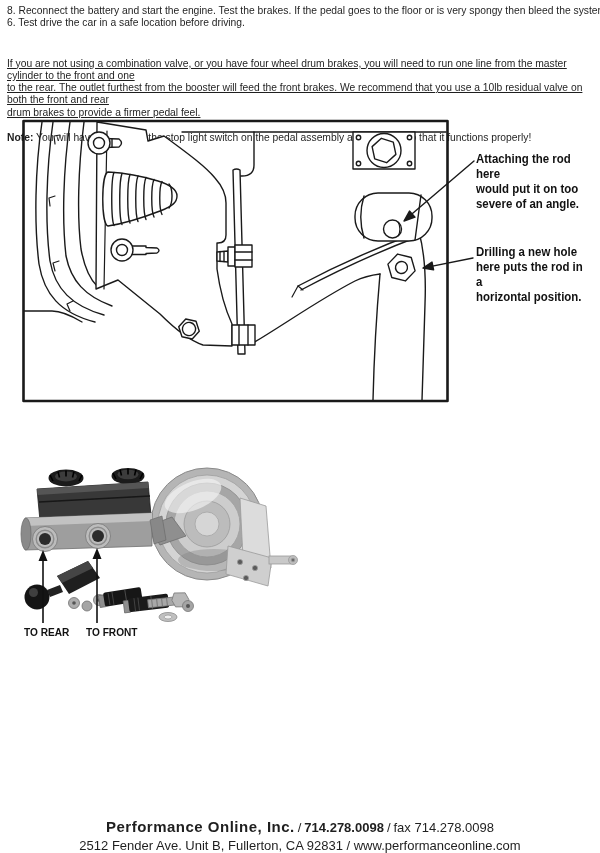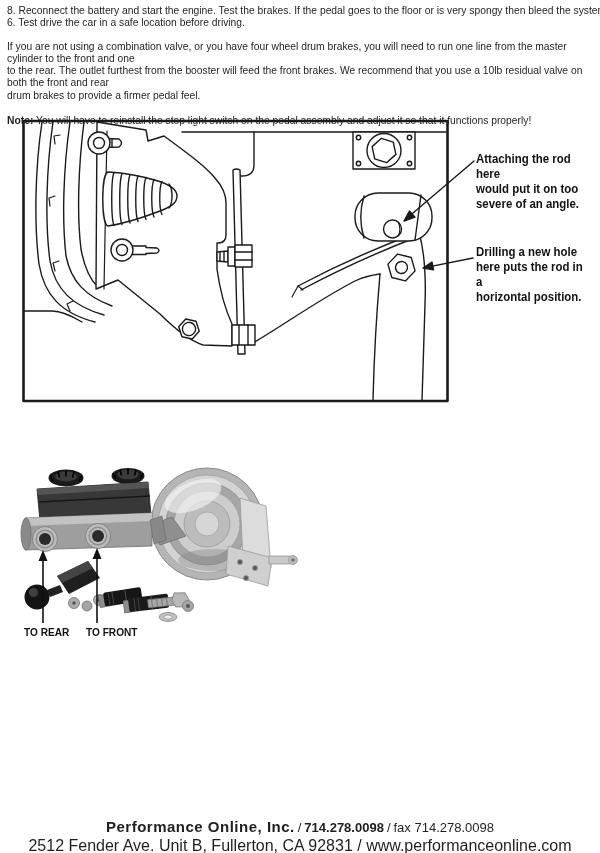--- a/index.html
+++ b/index.html
@@ -1,37 +1,37 @@
 <!DOCTYPE html>
 <html><head>
 <meta charset="utf-8">
 <style>
   html,body{margin:0;padding:0;background:#fff;}
   body{width:600px;height:853px;position:relative;font-family:"Liberation Sans","DejaVu Sans",sans-serif;color:#1f1f1f;overflow:hidden;}
   .textblock{position:absolute;top:5px;left:7px;width:588px;font-size:10.3px;line-height:12.3px;}
   .step{white-space:nowrap;}
-  .para{margin-top:11px;white-space:pre-line;}
+  .para{margin-top:28px;white-space:pre-line;text-decoration:underline;}
   .note{margin-top:13px;}
   .note b{font-weight:bold;}
   .diagram-wrap{position:absolute;top:119px;left:0;width:600px;height:292px;padding-left:40px;}
   .diagram-wrap svg{position:absolute;top:0;left:0;}
   .callout{position:absolute;width:130px;font-weight:bold;font-size:13px;line-height:15px;color:#111;white-space:pre-line;transform:scaleX(0.88);transform-origin:left top;letter-spacing:0;}
   .callout1{left:476px;top:32px;}
   .callout2{left:476px;top:125px;}
   .photo-wrap{position:absolute;top:440px;left:0;width:600px;height:215px;}
   .photo-wrap svg{position:absolute;top:0;left:0;}
   .photo-label{position:absolute;font-weight:bold;font-size:11.5px;color:#111;transform:scaleX(0.88);transform-origin:left top;white-space:nowrap;}
   .label-rear{left:24px;top:186px;}
   .label-front{left:86px;top:186px;}
   .footer{position:absolute;top:817px;left:0;width:600px;text-align:center;}
   .footer-line1{font-size:13px;line-height:20px;}
   .footer-company{font-weight:bold;font-size:15px;letter-spacing:0.5px;}
   .footer-phone{font-weight:bold;}
   .footer-sep{padding:0 3px;}
-  .footer-line2{font-size:16px;line-height:13px;margin-top:1px;}
+  .footer-line2{font-size:13px;line-height:13px;margin-top:1px;}
 </style>
 </head>
 <body>
 
 <div class="textblock">
   <div class="step">8. Reconnect the battery and start the engine. Test the brakes. If the pedal goes to the floor or is very spongy then bleed the system once again.</div>
   <div class="step">6. Test drive the car in a safe location before driving.</div>
   <div class="para">If you are not using a combination valve, or you have four wheel drum brakes, you will need to run one line from the master cylinder to the front and one
 to the rear. The outlet furthest from the booster will feed the front brakes. We recommend that you use a 10lb residual valve on both the front and rear
 drum brakes to provide a firmer pedal feel.</div>

